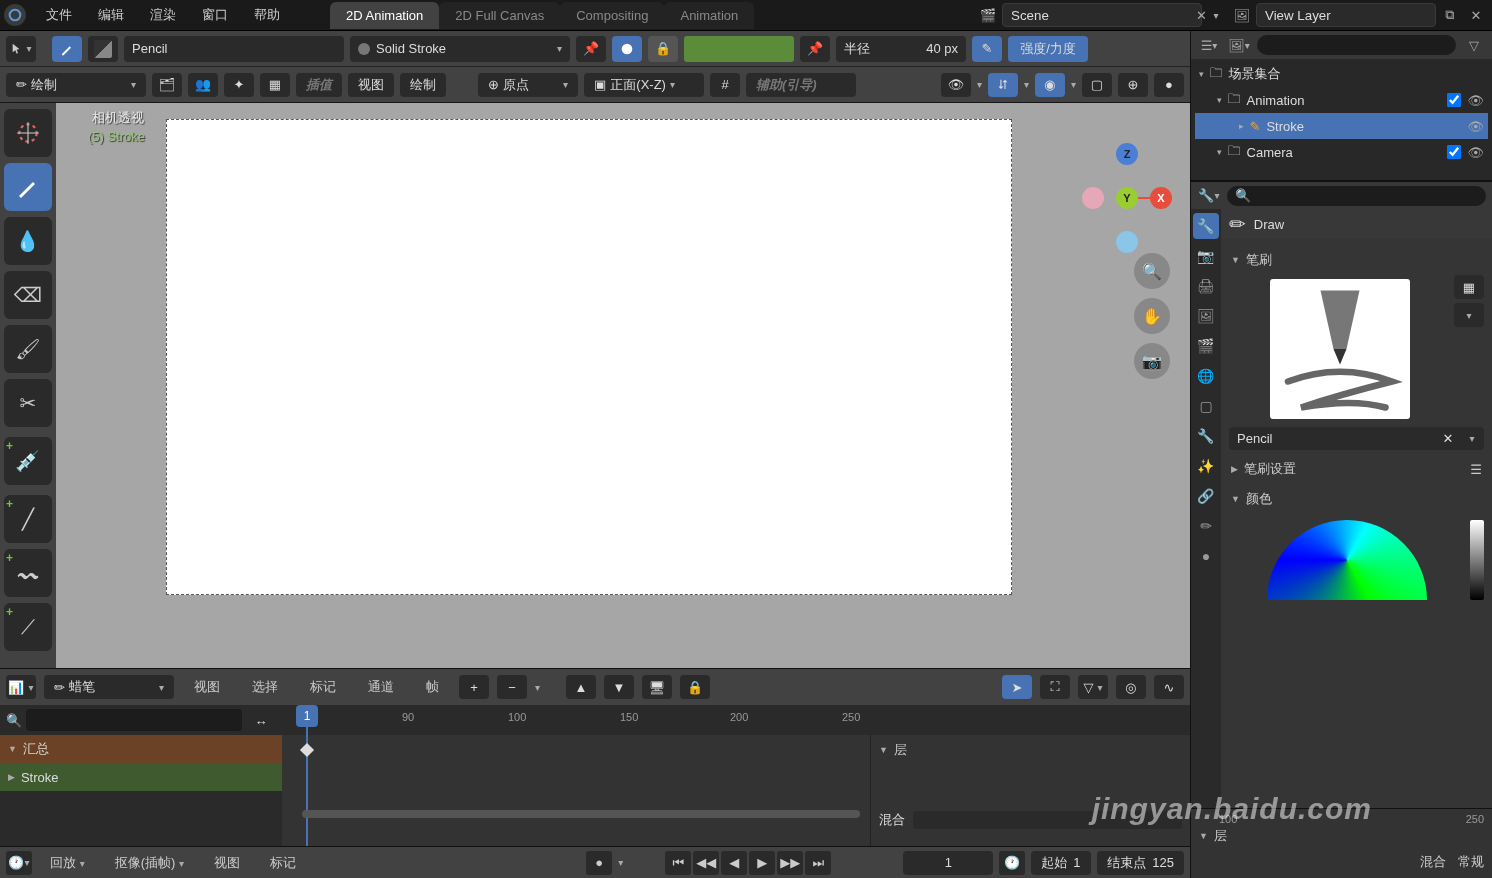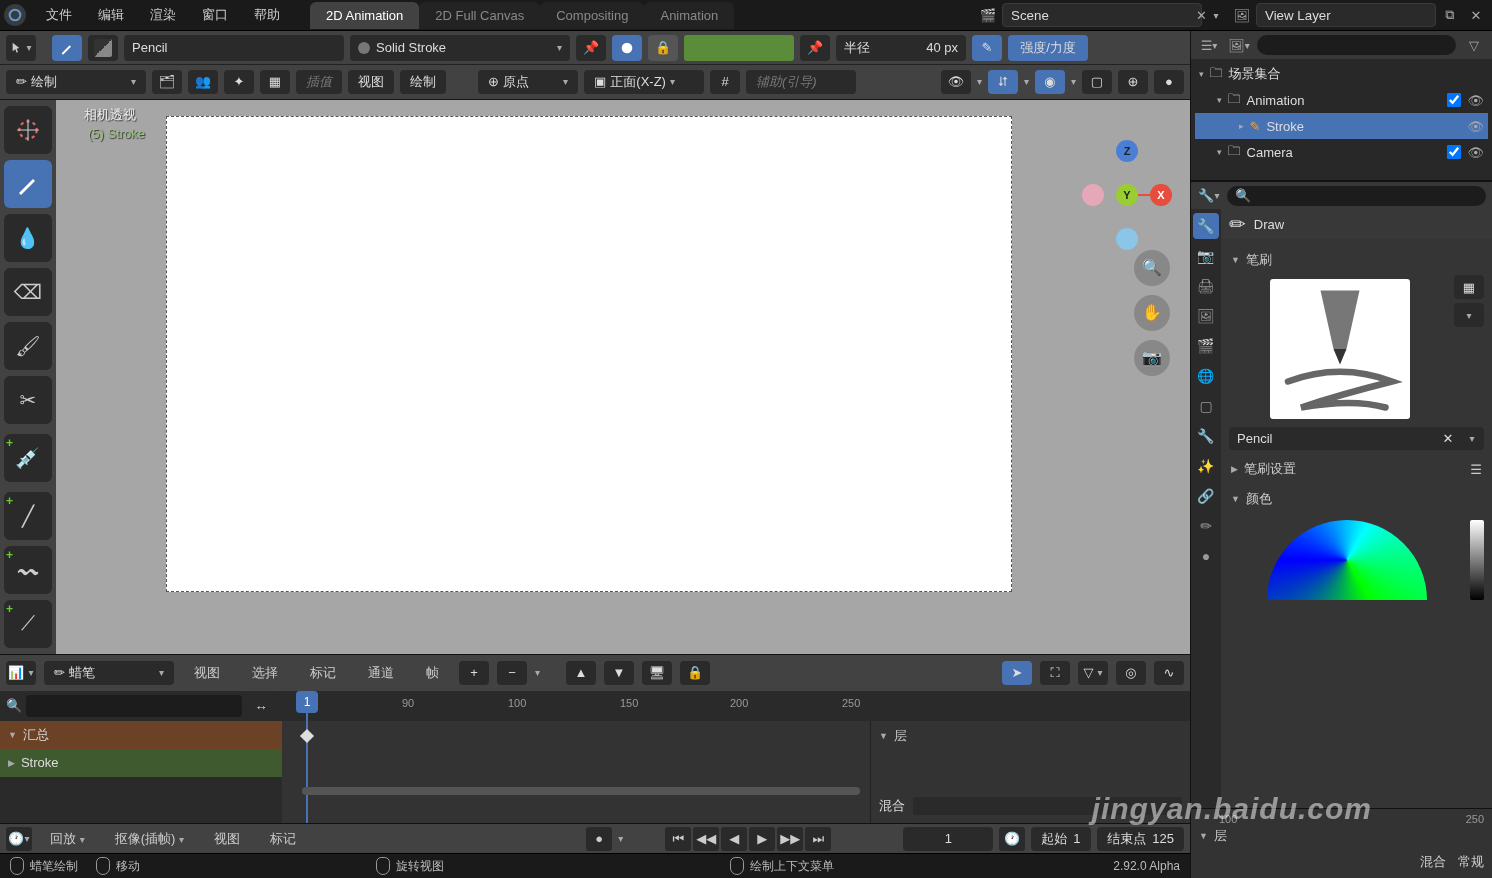--- a/index.html
+++ b/index.html
@@ -5,57 +5,57 @@
 * { margin: 0; padding: 0; box-sizing: border-box; font-family: Arial, sans-serif; user-select: none; }
 body { background: #232323; color: #ddd; width: 1492px; height: 878px; overflow: hidden; font-size: 13px; }
 
 .row { display: flex; align-items: center; }
 .spacer { flex: 1; }
 
 
 .menubar { height: 31px; background: #1a1a1a; display: flex; align-items: center; padding: 0 4px; gap: 2px; border-bottom: 1px solid #000; }
 .blender-logo { width: 22px; height: 22px; border-radius: 50%; background: #3a3a3a; display: flex; align-items: center; justify-content: center; color: #5b9bd5; font-weight: bold; margin-right: 6px; }
 .menu-item { padding: 4px 12px; color: #ccc; cursor: pointer; }
-.workspace-tabs { display: flex; margin-left: 16px; gap: 0; }
+.workspace-tabs { display: flex; margin-left: 36px; gap: 0; }
 .ws-tab { padding: 6px 16px; background: #232323; color: #888; border-radius: 6px 6px 0 0; cursor: pointer; }
 .ws-tab.active { background: #424242; color: #fff; }
 .hdr-pill { display: flex; align-items: center; background: #2a2a2a; border: 1px solid #3a3a3a; border-radius: 4px; height: 24px; }
 .hdr-input { background: transparent; border: none; color: #ddd; padding: 0 8px; height: 100%; outline: none; flex: 1; }
 .hdr-btn { width: 24px; height: 24px; display: flex; align-items: center; justify-content: center; color: #aaa; cursor: pointer; }
 
 
 .tool-header { height: 36px; background: #424242; display: flex; align-items: center; padding: 0 6px; gap: 6px; border-bottom: 1px solid #222; }
 .th-pill { display: flex; align-items: center; background: #2a2a2a; border-radius: 4px; height: 26px; padding: 0 8px; gap: 6px; }
 .th-pill.wide { min-width: 220px; }
 .th-icon-btn { width: 30px; height: 26px; background: #2a2a2a; border-radius: 4px; display: flex; align-items: center; justify-content: center; cursor: pointer; }
 .th-icon-btn.blue { background: #4772b3; }
 .th-green { background: #5a8c3a; width: 110px; height: 26px; border-radius: 3px; }
 .chev { font-size: 10px; color: #aaa; }
 
 
 .sec-header { height: 36px; background: #424242; display: flex; align-items: center; padding: 0 6px; gap: 6px; border-bottom: 1px solid #161616; }
 .sec-btn { height: 24px; padding: 0 10px; background: #2a2a2a; border-radius: 4px; display: flex; align-items: center; cursor: pointer; gap: 4px; }
 .sec-btn.sq { width: 30px; padding: 0; justify-content: center; }
 .sec-btn.blue { background: #4772b3; }
-.sec-placeholder { color: #777; font-style: italic; }
+.sec-placeholder { color: #777; font-style: italic; font-weight: bold; }
 
 
 .main { display: flex; height: calc(100% - 31px); }
 .left-col { flex: 1; display: flex; flex-direction: column; min-width: 0; }
 .right-col { width: 302px; background: #383838; display: flex; flex-direction: column; border-left: 1px solid #111; }
 
 
 .viewport-wrap { flex: 1; display: flex; position: relative; background: #393939; }
 .toolbar { width: 56px; background: #424242; display: flex; flex-direction: column; padding: 6px 4px; gap: 6px; }
 .tool-btn { width: 48px; height: 48px; background: #2a2a2a; border-radius: 6px; display: flex; align-items: center; justify-content: center; cursor: pointer; color: #ccc; font-size: 20px; position: relative; }
 .tool-btn.active { background: #4772b3; color: #fff; }
 .tool-btn.group-end { margin-bottom: 4px; }
 .viewport { flex: 1; background: #a6a6a6; position: relative; }
 .canvas { position: absolute; left: 110px; top: 16px; width: 846px; height: 476px; background: #fff; border: 1px dashed #555; }
-.vp-label { position: absolute; left: 28px; top: 6px; color: #eee; font-size: 13px; text-shadow: 1px 1px 1px #333; }
+.vp-label { position: absolute; left: 36px; top: 6px; color: #eee; font-size: 13px; text-shadow: 1px 1px 1px #333; }
 .vp-label2 { position: absolute; left: 32px; top: 26px; color: #98c379; font-size: 13px; text-shadow: 1px 1px 1px #333; }
 
 
 .gizmo { position: absolute; right: 28px; top: 40px; width: 70px; height: 100px; }
 .gizmo-ball { position: absolute; width: 22px; height: 22px; border-radius: 50%; display: flex; align-items: center; justify-content: center; font-size: 11px; font-weight: bold; color: #222; }
 .gz { background: #4b7fd6; left: 24px; top: 0; }
 .gy { background: #9acd32; left: 24px; top: 44px; }
 .gx { background: #e74c3c; left: 58px; top: 44px; color: #fff; }
 .gneg { background: #e6a7b8; left: -10px; top: 44px; }
 .gbot { background: #8bc5e8; left: 24px; top: 88px; }
@@ -397,42 +397,20 @@
       <div class="pb-field">
         <span>起始</span>
         <span>1</span>
       </div>
       <div class="pb-field">
         <span>结束点</span>
         <span>125</span>
       </div>
     </div>
 
-    <div class="statusbar">
-      <div class="sb-item">
-          <div class="mouse-ico"></div>
-          <span>蜡笔绘制</span>
-        </div>
-      <div class="sb-item">
-          <div class="mouse-ico"></div>
-          <span>移动</span>
-        </div>
-      <div style="width:200px"></div>
-      <div class="sb-item">
-          <div class="mouse-ico"></div>
-          <span>旋转视图</span>
-        </div>
-      <div style="width:250px"></div>
-      <div class="sb-item">
-          <div class="mouse-ico"></div>
-          <span>绘制上下文菜单</span>
-        </div>
-      <div class="spacer"></div>
-      <span>2.92.0 Alpha</span>
-    </div>
   </div>
 
   <div class="right-col">
 
     <div class="outliner">
       <div class="out-hdr">
         <div class="hdr-btn">☰<span class="chev">▾</span></div>
         <div class="hdr-btn">🖼<span class="chev">▾</span></div>
         <input class="search" style="">
         <div class="hdr-btn">▽</div>

